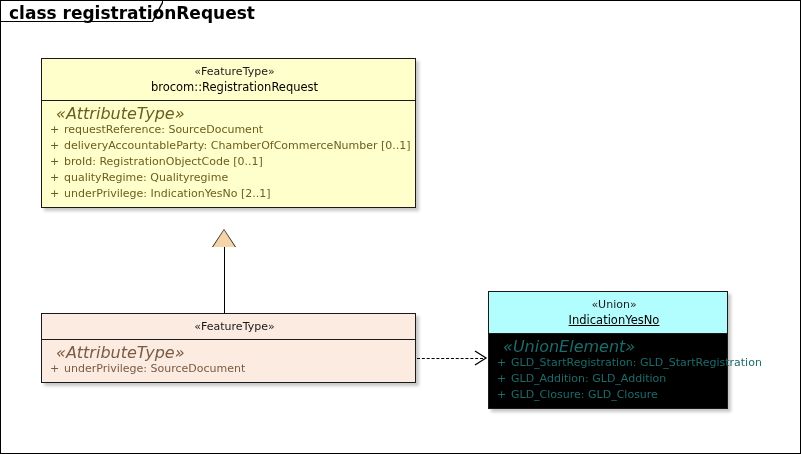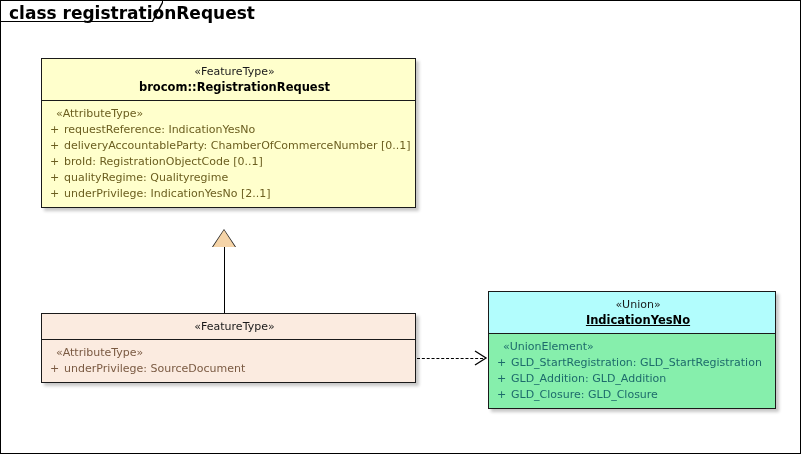--- a/index.html
+++ b/index.html
@@ -63,36 +63,37 @@
     border-bottom: 1px solid #1a1a1a;
   }
   .uml-stereo {
     font-size: 11px;
     line-height: 14px;
     color: #1a1a1a;
   }
   .uml-name {
     font-size: 11.5px;
     line-height: 15px;
-    font-weight: bold;
+    font-weight: normal;
     color: #000000;
     margin-top: 1px;
   }
   .uml-name.link {
     text-decoration: underline;
   }
   .uml-compartment {
     box-sizing: border-box;
     padding: 5px 4px 5px 4px;
   }
   .compartment-stereo {
-    font-size: 11px;
+    font-size: 16px;
     line-height: 16px;
     padding-left: 10px;
     white-space: nowrap;
+    font-style: italic;
   }
   .attr-row {
     display: flex;
     align-items: baseline;
     font-size: 11px;
     line-height: 16px;
     white-space: nowrap;
   }
   .attr-vis {
     width: 18px;
@@ -113,21 +114,21 @@
   .cls-yellow .attr-row { color: #6b5e1f; }
 
   .cls-peach { background: #fbebe0; }
   .cls-peach .uml-header { background: #fbebe0; }
   .cls-peach .uml-compartment { background: #fbebe0; }
   .cls-peach .compartment-stereo,
   .cls-peach .attr-row { color: #7a5a42; }
 
   .cls-cyan { background: #b2fdfd; }
   .cls-cyan .uml-header { background: #b2fdfd; }
-  .cls-cyan .uml-compartment { background: #86efac; }
+  .cls-cyan .uml-compartment { background: #000000; }
   .cls-cyan .compartment-stereo,
   .cls-cyan .attr-row { color: #1d6b6b; }
 
   
   .conn-line-v {
     position: absolute;
     width: 0;
     border-left: 1px solid #000000;
   }
   .gen-triangle {
@@ -176,21 +177,21 @@
   <div class="uml-class cls-yellow" style="left:40px; top:57px; width:375px;">
     <div class="uml-header">
       <div class="uml-stereo">«FeatureType»</div>
       <div class="uml-name">brocom::RegistrationRequest</div>
     </div>
     <div class="uml-compartment">
       <div class="compartment-stereo">«AttributeType»</div>
 
       <div class="attr-row">
         <span class="attr-vis">+</span>
-        <span class="attr-text">requestReference: IndicationYesNo</span>
+        <span class="attr-text">requestReference: SourceDocument</span>
       </div>
       <div class="attr-row">
         <span class="attr-vis">+</span>
         <span class="attr-text">deliveryAccountableParty: ChamberOfCommerceNumber [0..1]</span>
       </div>
       <div class="attr-row">
         <span class="attr-vis">+</span>
         <span class="attr-text">broId: RegistrationObjectCode [0..1]</span>
       </div>
       <div class="attr-row">
@@ -210,21 +211,21 @@
     </div>
     <div class="uml-compartment">
       <div class="compartment-stereo">«AttributeType»</div>
       <div class="attr-row">
         <span class="attr-vis">+</span>
         <span class="attr-text">underPrivilege: SourceDocument</span>
       </div>
     </div>
   </div>
 
-  <div class="uml-class cls-cyan" style="left:487px; top:290px; width:288px;">
+  <div class="uml-class cls-cyan" style="left:487px; top:290px; width:240px;">
     <div class="uml-header">
       <div class="uml-stereo">«Union»</div>
       <div class="uml-name link">IndicationYesNo</div>
     </div>
     <div class="uml-compartment">
       <div class="compartment-stereo">«UnionElement»</div>
       <div class="attr-row">
         <span class="attr-vis">+</span>
         <span class="attr-text">GLD_StartRegistration: GLD_StartRegistration</span>
       </div>

